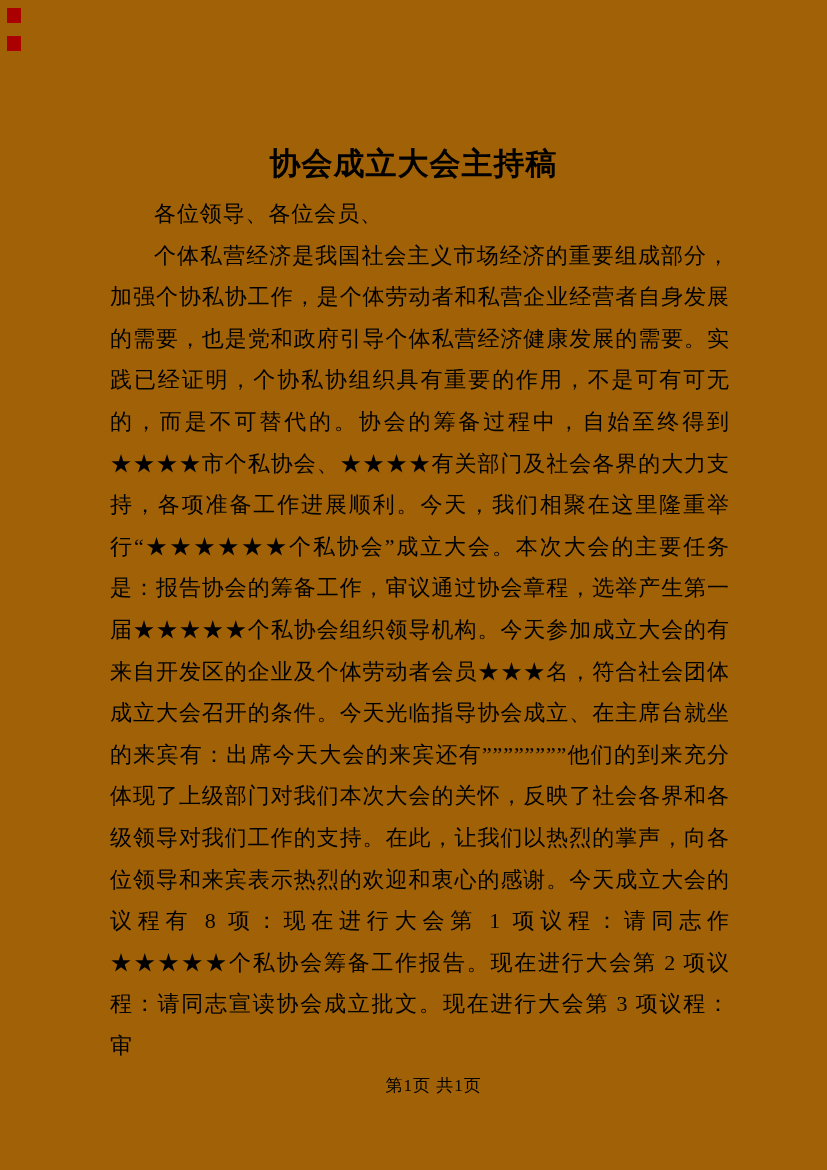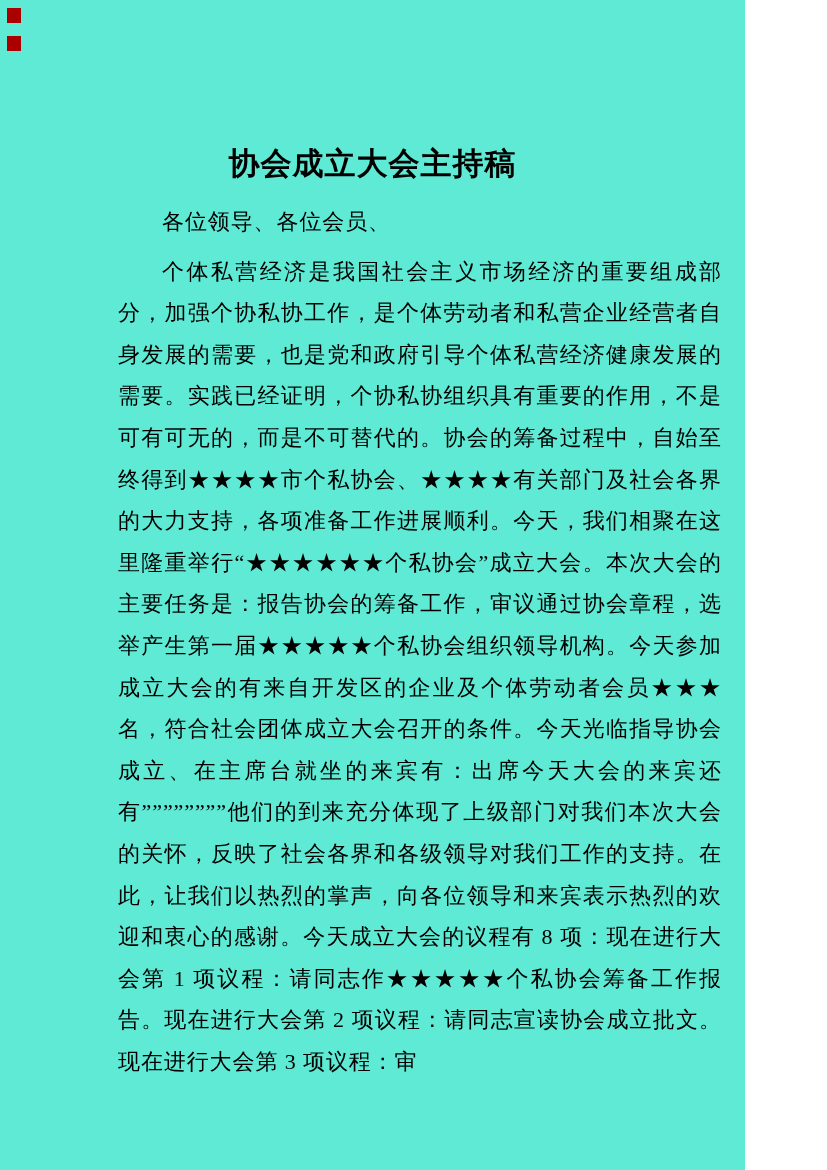--- a/index.html
+++ b/index.html
@@ -2,23 +2,23 @@
 <html><head>
 <meta charset="utf-8">
 <style>
   html, body {
     margin: 0;
     padding: 0;
     background: #ffffff;
   }
   .page {
     position: relative;
-    width: 745px;
+    width: 827px;
     height: 1170px;
-    background: #5eead4;
+    background: #a16207;
     overflow: hidden;
     font-family: "Liberation Serif", "DejaVu Serif", serif;
     color: #000000;
   }
   .corner-mark {
     position: absolute;
     left: 7px;
     width: 14px;
     height: 15px;
     background: #aa0000;
@@ -42,21 +42,21 @@
     top: 193px;
     left: 110px;
     width: 620px;
     font-size: 22px;
     line-height: 41.6px;
     letter-spacing: 0.9px;
     text-align: justify;
     text-justify: inter-character;
   }
   .doc-body p {
-    margin: 8px;
+    margin: 0;
     padding: 0;
     text-indent: 2em;
   }
   .page-footer {
     position: absolute;
     top: 1074px;
     left: 0;
     width: 100%;
     text-align: center;
     text-indent: 40px;
@@ -73,14 +73,15 @@
   <div class="corner-mark m1" style="background: rgb(170, 0, 0);"></div>
   <div class="corner-mark m2" style="background: rgb(170, 0, 0);"></div>
 
   <h1 class="doc-title">协会成立大会主持稿</h1>
 
   <div class="doc-body">
     <p>各位领导、各位会员、</p>
     <p>个体私营经济是我国社会主义市场经济的重要组成部分，加强个协私协工作，是个体劳动者和私营企业经营者自身发展的需要，也是党和政府引导个体私营经济健康发展的需要。实践已经证明，个协私协组织具有重要的作用，不是可有可无的，而是不可替代的。协会的筹备过程中，自始至终得到★★★★市个私协会、★★★★有关部门及社会各界的大力支持，各项准备工作进展顺利。今天，我们相聚在这里隆重举行“★★★★★★个私协会”成立大会。本次大会的主要任务是：报告协会的筹备工作，审议通过协会章程，选举产生第一届★★★★★个私协会组织领导机构。今天参加成立大会的有来自开发区的企业及个体劳动者会员★★★名，符合社会团体成立大会召开的条件。今天光临指导协会成立、在主席台就坐的来宾有：出席今天大会的来宾还有””””””””他们的到来充分体现了上级部门对我们本次大会的关怀，反映了社会各界和各级领导对我们工作的支持。在此，让我们以热烈的掌声，向各位领导和来宾表示热烈的欢迎和衷心的感谢。今天成立大会的议程有 8 项：现在进行大会第 1 项议程：请同志作★★★★★个私协会筹备工作报告。现在进行大会第 2 项议程：请同志宣读协会成立批文。现在进行大会第 3 项议程：审</p>
   </div>
 
+  <div class="page-footer">第1页 共1页</div>
 
 </div>
 
 </body></html>

